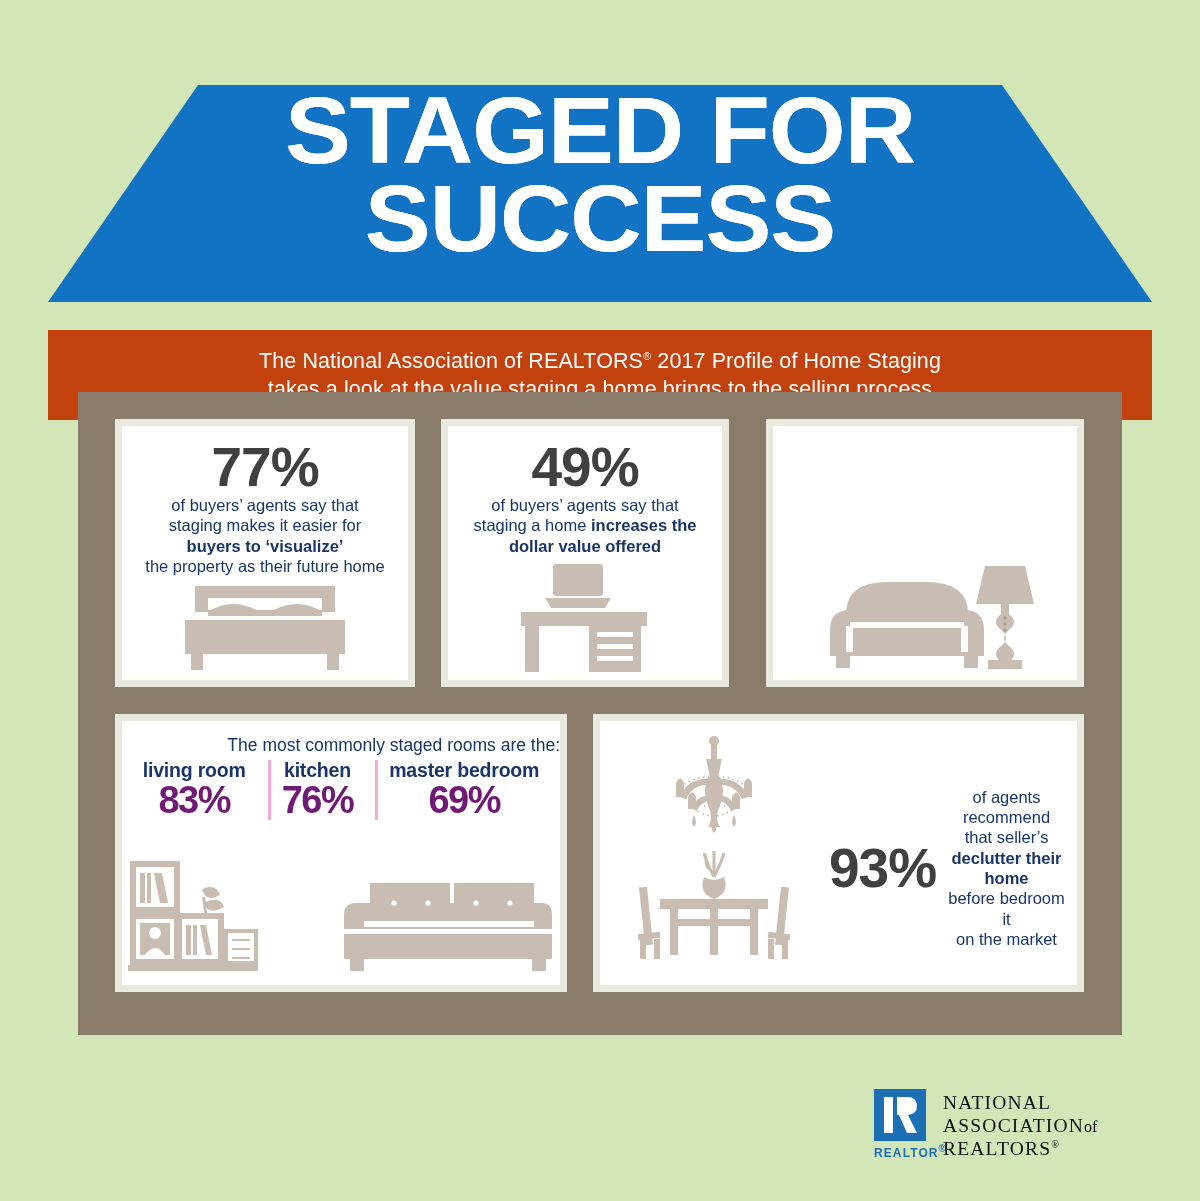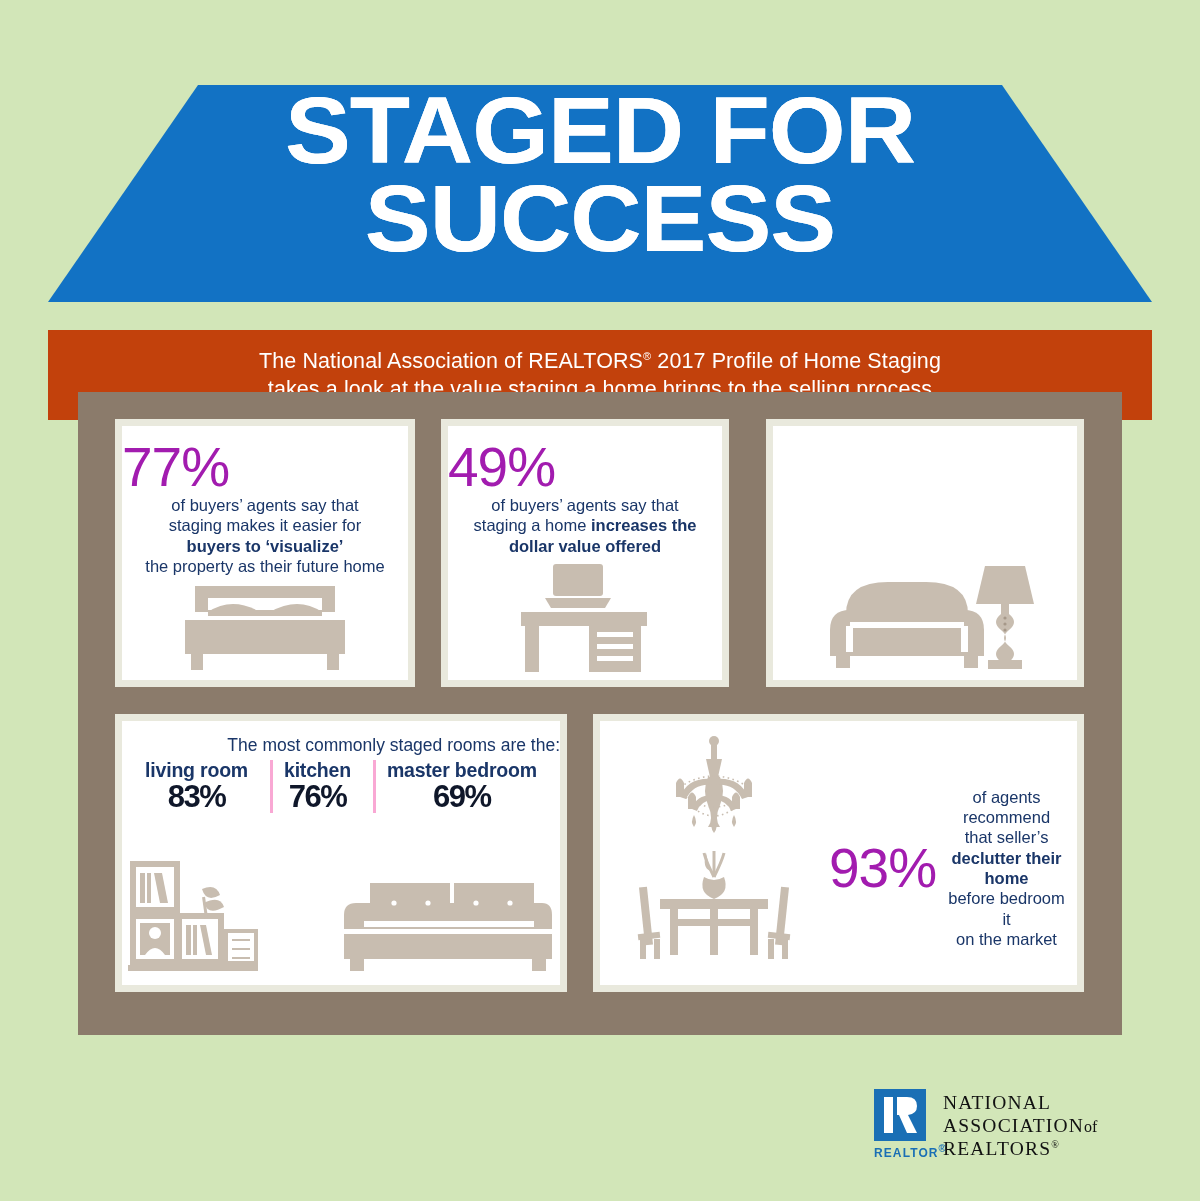--- a/index.html
+++ b/index.html
@@ -66,25 +66,26 @@
 
   
   #card-visualize { left: 37px;  top: 27px;  width: 300px; height: 268px; }
   #card-value     { left: 363px; top: 27px;  width: 288px; height: 268px; }
   #card-time      { left: 688px; top: 27px;  width: 318px; height: 268px; }
   #card-rooms     { left: 37px;  top: 322px; width: 452px; height: 278px; }
   #card-declutter { left: 515px; top: 322px; width: 491px; height: 278px; }
 
   
   .pct {
-    color: #a21caf;
-    font-weight: 400;
+    color: #404040;
+    font-weight: 700;
     font-size: 55px;
     line-height: 1;
     letter-spacing: -1px;
+    text-align: center;
   }
 
   .blurb {
     color: #1a3668;
     font-size: 16.5px;
     line-height: 1.23;
     text-align: center;
     padding: 0 8px;
   }
   .blurb b { font-weight: 700; }
@@ -111,21 +112,21 @@
   .room-col {
     padding: 0 11px; text-align: center;
     position: relative;
   }
   .room-col + .room-col { border-left: 3px solid #f9a8d4; }
   .room-label {
     color: #1a3668; font-weight: 700; font-size: 19.5px; line-height: 1.1;
     letter-spacing: -.2px;
   }
   .room-pct {
-    color: #0f172a; font-weight: 700; font-size: 31px; line-height: 1.02;
+    color: #701a75; font-weight: 700; font-size: 38px; line-height: 1.02;
     letter-spacing: -1.5px;
   }
   #rooms-icons {
     flex: 1 1 auto; display: flex; align-items: flex-end;
     justify-content: space-between; padding: 0 6px 6px 6px;
   }
 
   
   #declutter-inner { flex-direction: row; align-items: stretch; }
   #declutter-icons {

